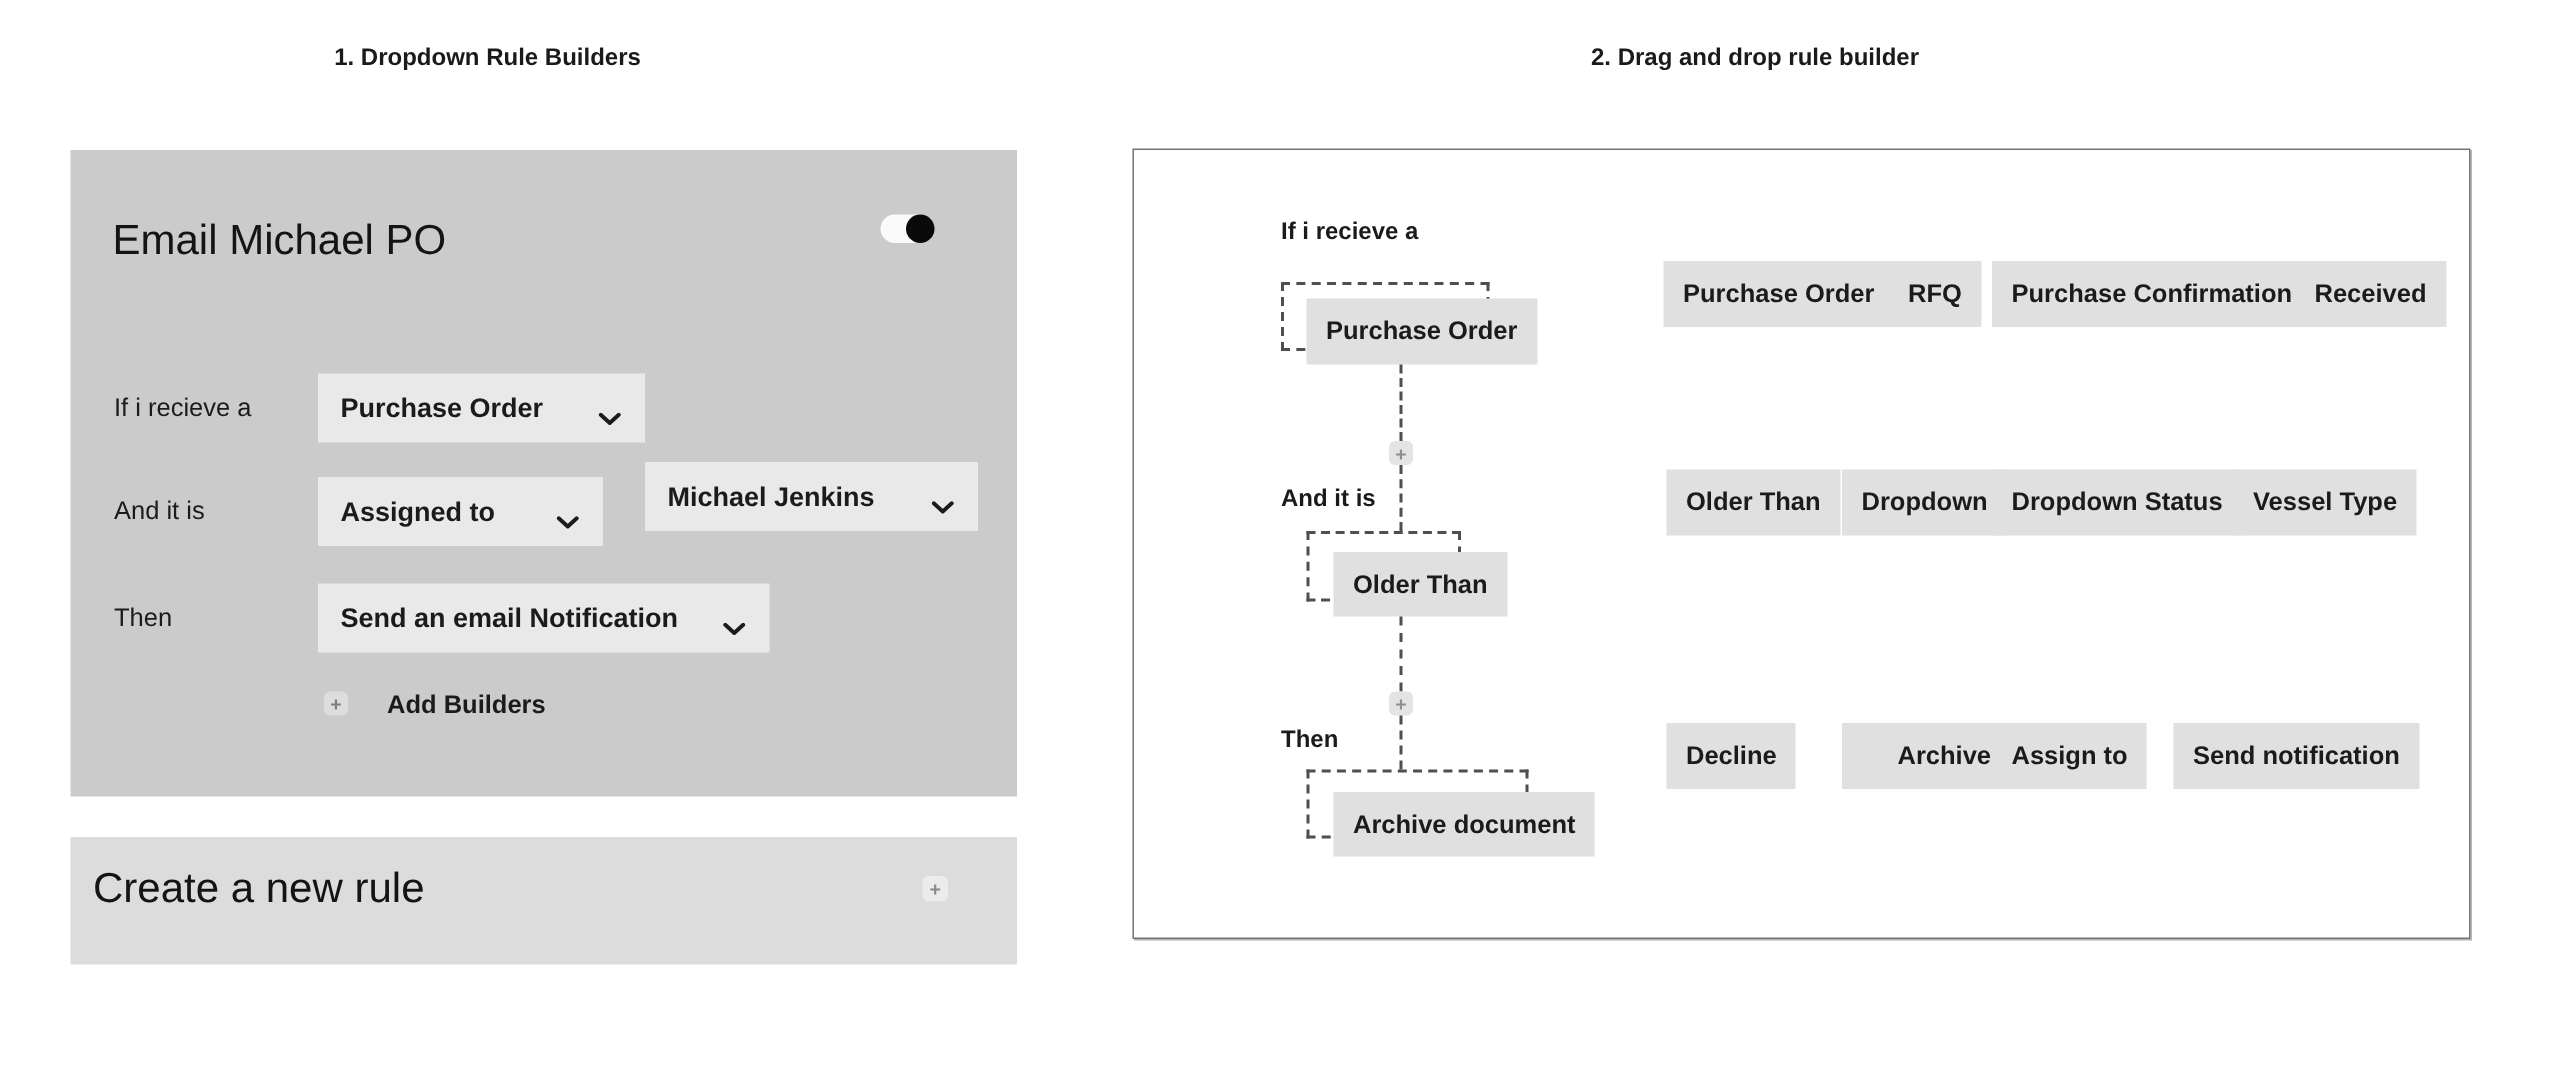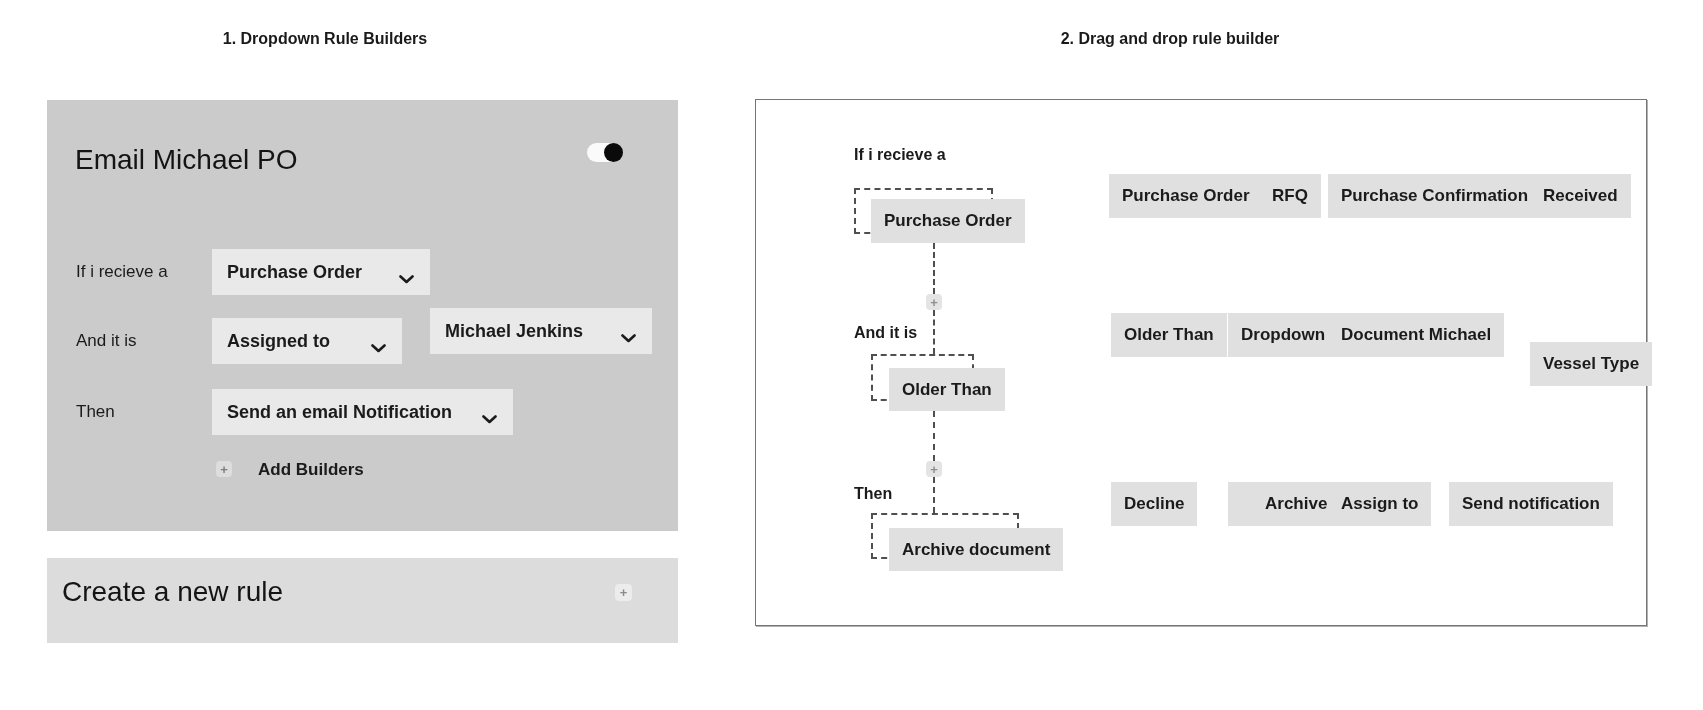--- a/index.html
+++ b/index.html
@@ -125,22 +125,22 @@
     <div class="drop-zone" style="left:115px; top:413px; width:148px; height:46px;"></div>
     <div class="flow-chip" style="left:133px; top:428px; height:43px;">Archive document</div>
 
     <div class="palette-chip" style="left:353px; top:74px;">Purchase Order</div>
     <div class="palette-chip" style="left:503px; top:74px;">RFQ</div>
     <div class="palette-chip" style="left:572px; top:74px;">Purchase Confirmation</div>
     <div class="palette-chip" style="left:774px; top:74px;">Received</div>
 
     <div class="palette-chip" style="left:355px; top:213px;">Older Than</div>
     <div class="palette-chip" style="left:472px; top:213px;">Dropdown</div>
-    <div class="palette-chip" style="left:572px; top:213px;">Document Michael</div>
-    <div class="palette-chip" style="left:774px; top:213px;margin-top:29px;">Vessel Type</div>
+    <div class="palette-chip" style="left:572px; top:213px;">Dropdown Status</div>
+    <div class="palette-chip" style="left:733px; top:213px;">Vessel Type</div>
 
     <div class="palette-chip" style="left:355px; top:382px;">Decline</div>
     <div class="palette-chip" style="left:472px; top:382px;padding-left:37px;">Archive</div>
     <div class="palette-chip" style="left:572px; top:382px;">Assign to</div>
     <div class="palette-chip" style="left:693px; top:382px;">Send notification</div>
   </div>
 
 </div>
 
 </body></html>

